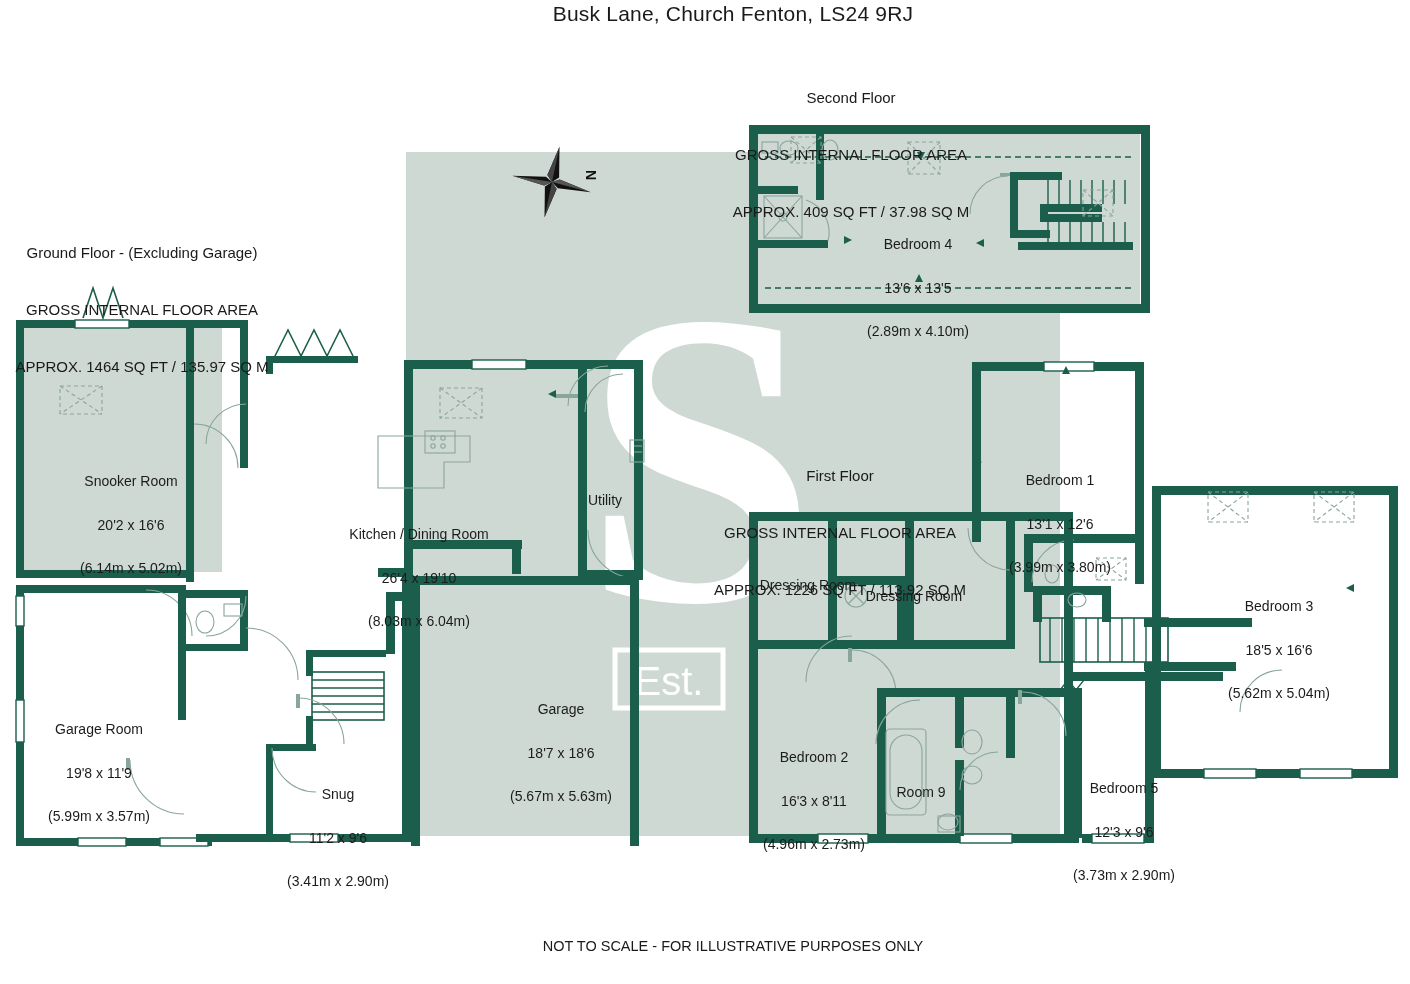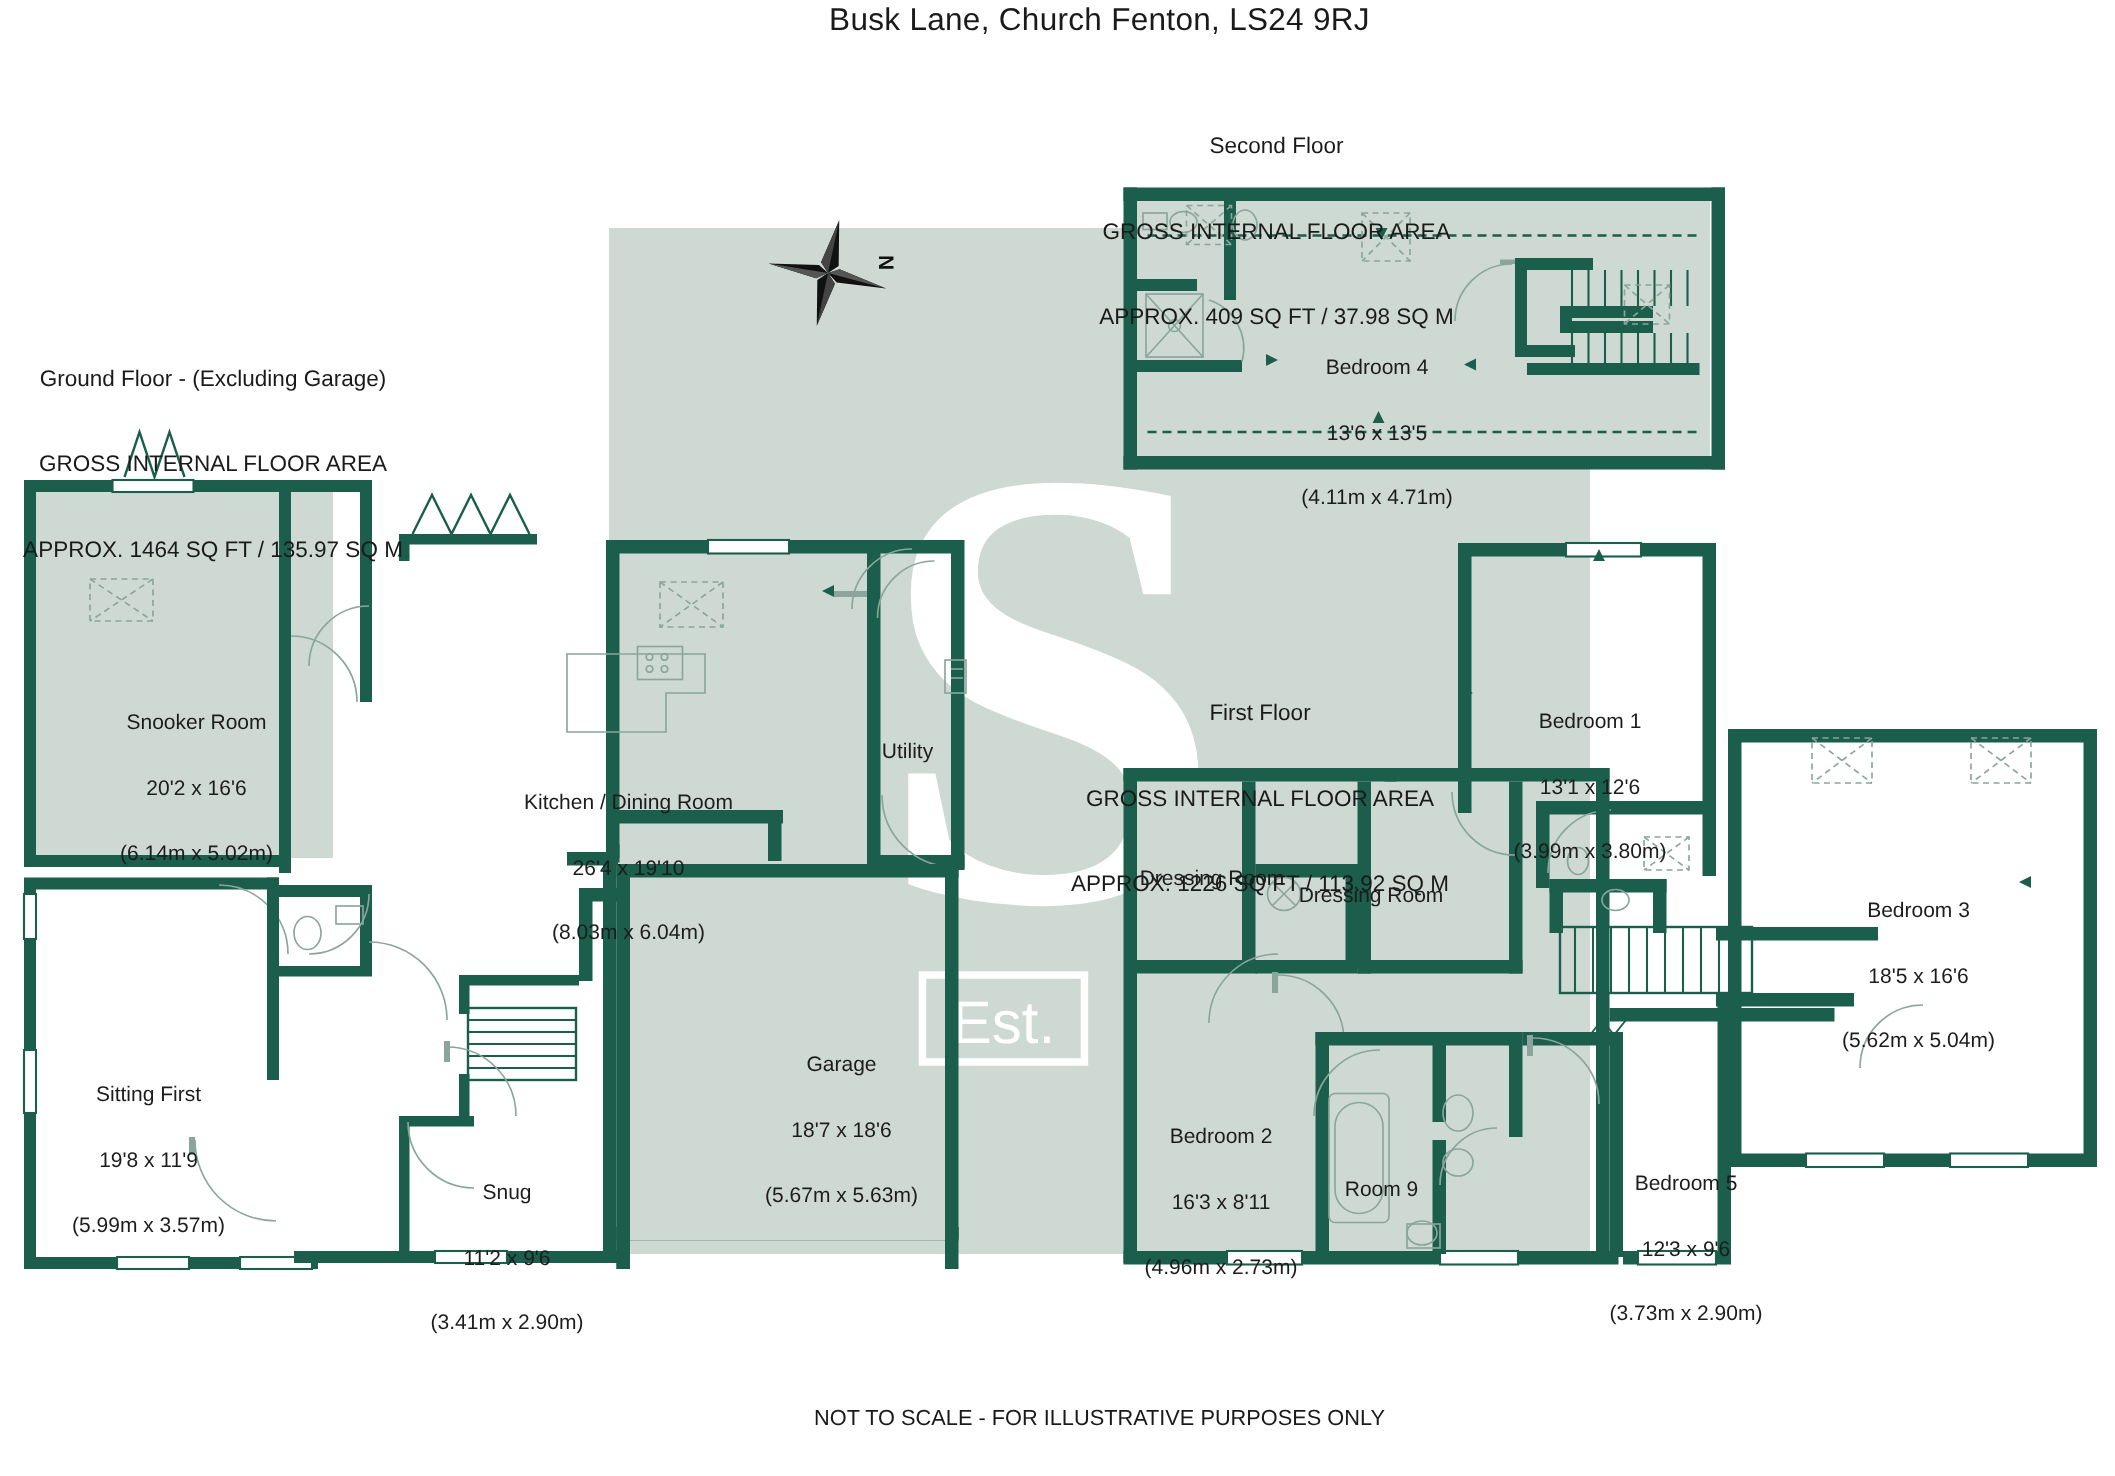--- a/index.html
+++ b/index.html
@@ -395,21 +395,21 @@
   </svg>
 </div>
 
 <div class="txt room ctr" style="left:131px;top:445px;">
   <div>Snooker Room</div>
   <div>20'2 x 16'6</div>
   <div>(6.14m x 5.02m)</div>
 </div>
 
 <div class="txt room ctr" style="left:99px;top:693px;">
-  <div>Sitting First</div>
+  <div>Garage Room</div>
   <div>19'8 x 11'9</div>
   <div>(5.99m x 3.57m)</div>
 </div>
 
 <div class="txt room ctr" style="left:419px;top:498px;">
   <div>Kitchen / Dining Room</div>
   <div>26'4 x 19'10</div>
   <div>(8.03m x 6.04m)</div>
 </div>
 
@@ -425,21 +425,21 @@
 
 <div class="txt room ctr" style="left:531px;top:673px;margin-left:30px;">
   <div>Garage</div>
   <div>18'7 x 18'6</div>
   <div>(5.67m x 5.63m)</div>
 </div>
 
 <div class="txt room ctr" style="left:918px;top:208px;">
   <div>Bedroom 4</div>
   <div>13'6 x 13'5</div>
-  <div>(4.11m x 4.71m)</div>
+  <div>(2.89m x 4.10m)</div>
 </div>
 
 <div class="txt room ctr" style="left:1060px;top:444px;">
   <div>Bedroom 1</div>
   <div>13'1 x 12'6</div>
   <div>(3.99m x 3.80m)</div>
 </div>
 
 <div class="txt room ctr" style="left:1279px;top:570px;">
   <div>Bedroom 3</div>

